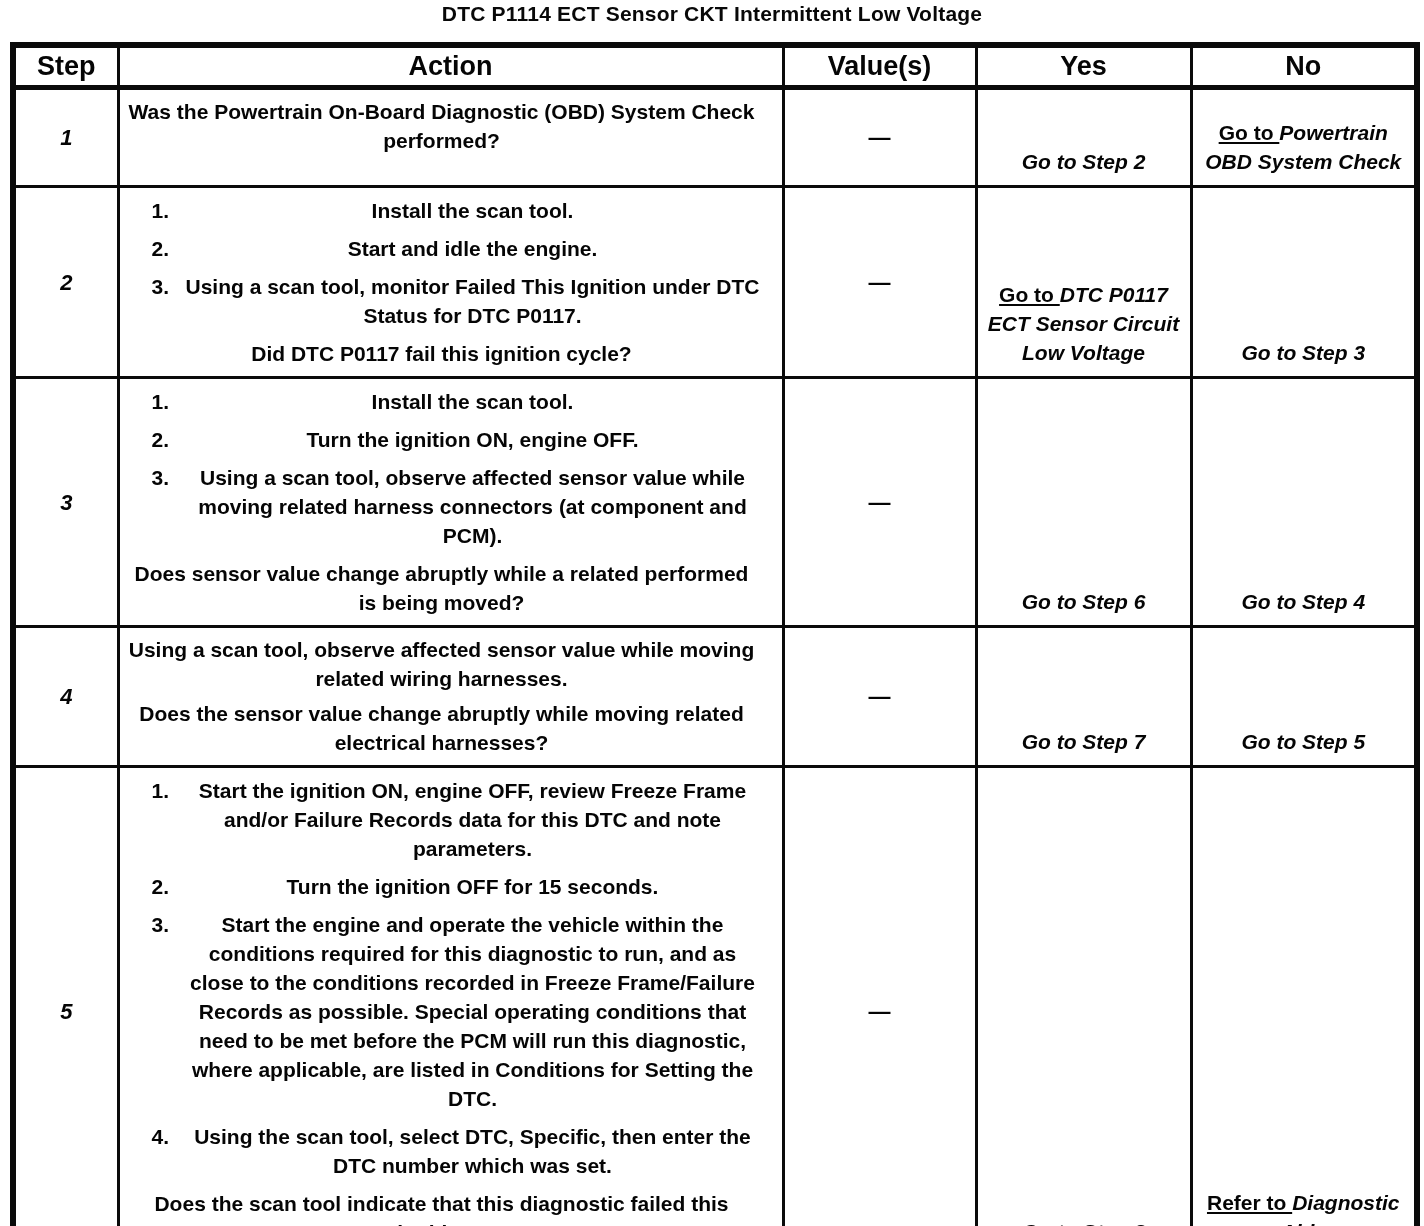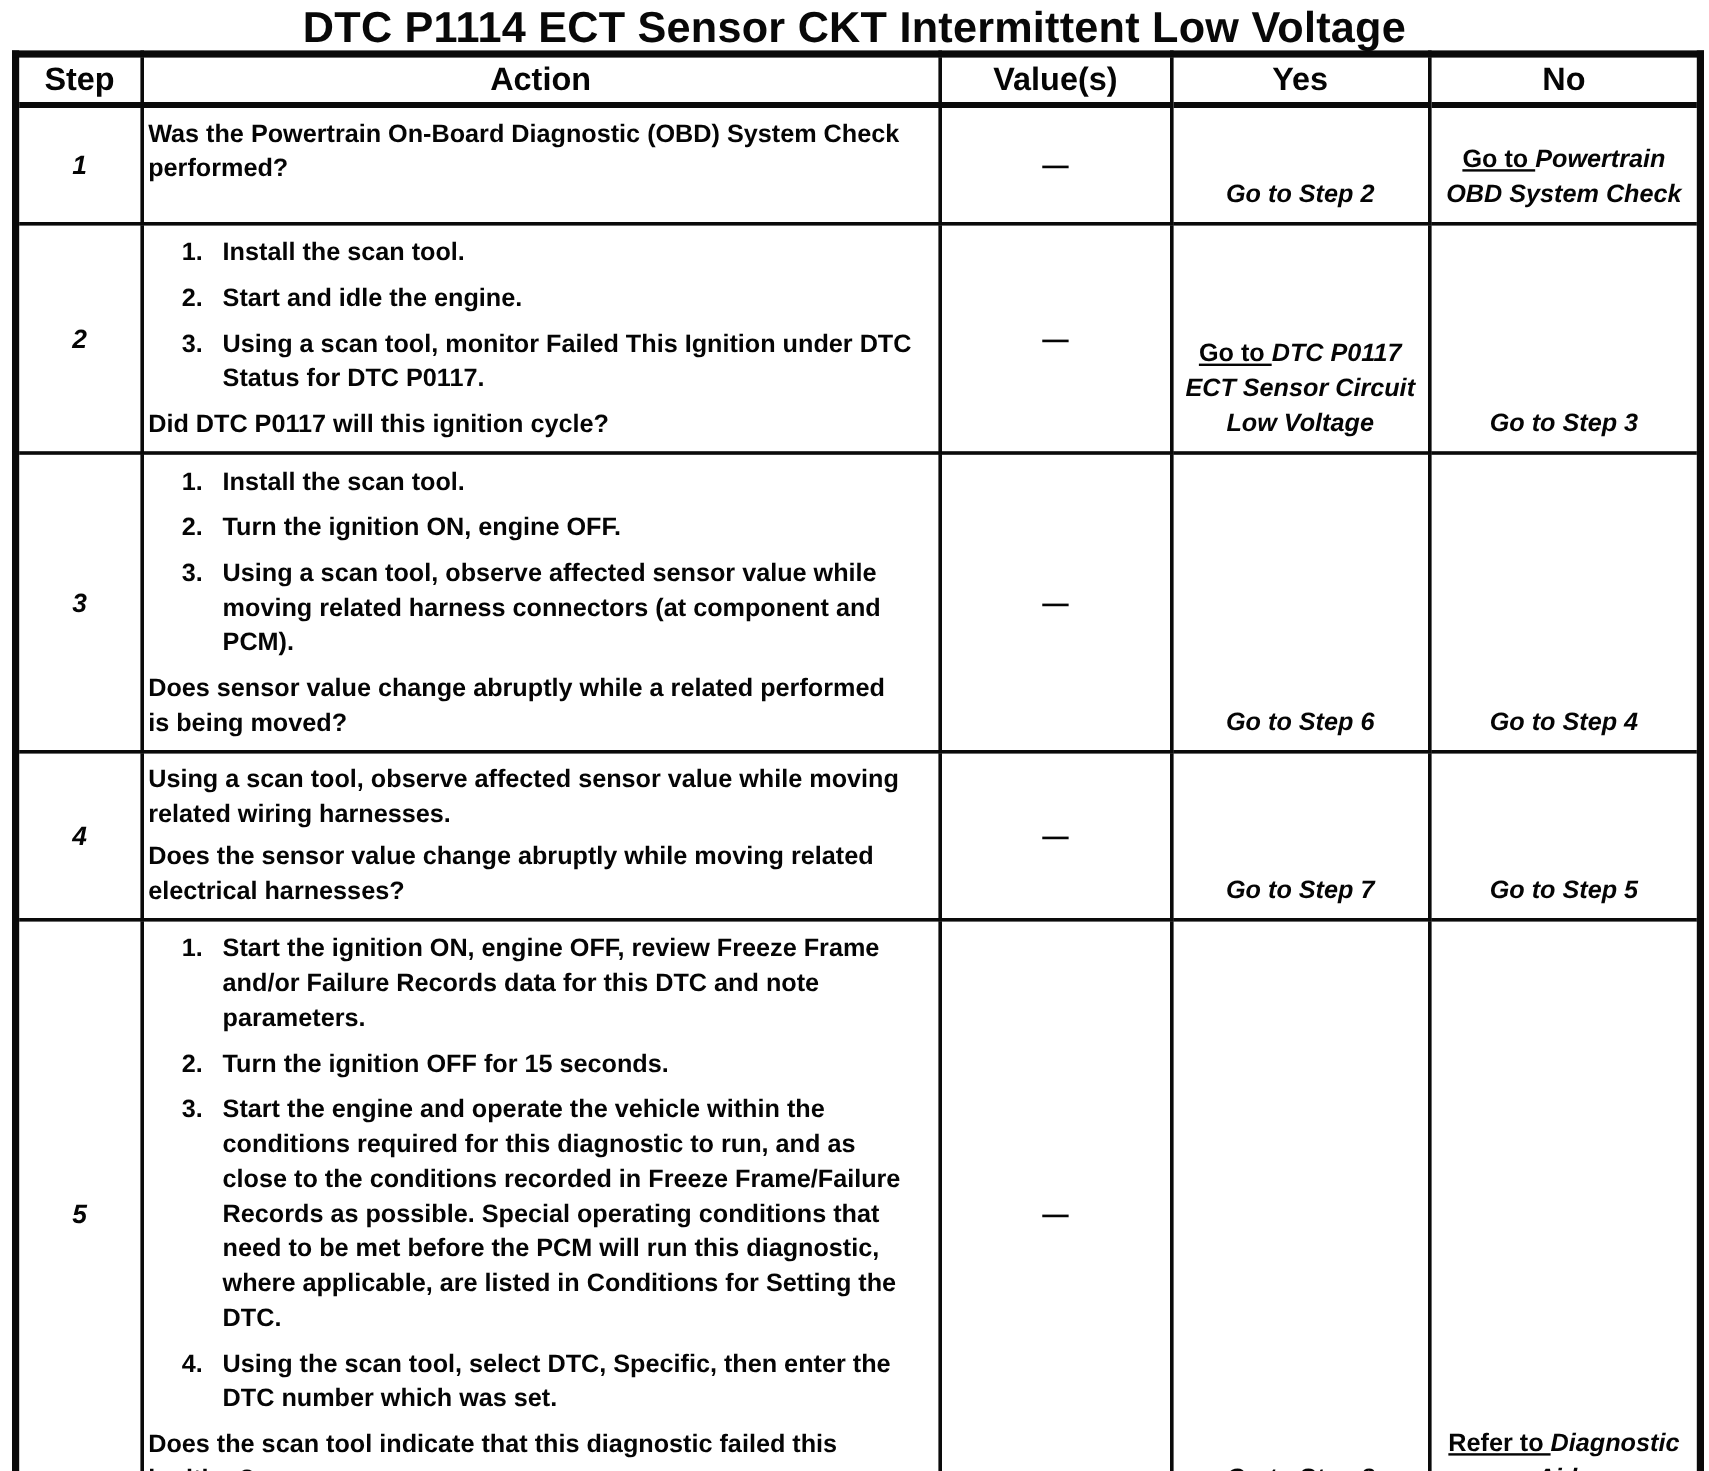--- a/index.html
+++ b/index.html
@@ -18,21 +18,21 @@
     position: relative;
     width: 1424px;
     height: 1226px;
     background: #fff;
     overflow: hidden;
   }
   .doc-title {
     padding-top: 2px;
     height: 40px;
     text-align: center;
-    font-size: 36px;
+    font-size: 21px;
     font-weight: bold;
     letter-spacing: 0.2px;
     color: #080808;
   }
   table.dtc-table {
     border-collapse: collapse;
     table-layout: fixed;
     width: 1404px;
     height: 1170px;
     margin-left: 10px;
@@ -57,21 +57,21 @@
     line-height: 29px;
   }
   td.step {
     text-align: center;
     vertical-align: middle;
     font-style: italic;
     font-size: 22px;
   }
   td.action {
     vertical-align: top;
-    text-align: left;
+    text-align: center;
     padding: 5px 22px 8px 4px;
   }
   td.value {
     text-align: center;
     vertical-align: middle;
     font-size: 22px;
   }
   td.yes, td.no {
     text-align: center;
     vertical-align: bottom;
@@ -156,21 +156,21 @@
       </tr>
 
       <tr class="r2">
         <td class="step">2</td>
         <td class="action">
           <ol class="olist">
             <li>Install the scan tool.</li>
             <li>Start and idle the engine.</li>
             <li>Using a scan tool, monitor Failed This Ignition under DTC Status for DTC P0117.</li>
           </ol>
-          <div class="question">Did DTC P0117 will this ignition cycle?</div>
+          <div class="question">Did DTC P0117 fail this ignition cycle?</div>
         </td>
         <td class="value">—</td>
         <td class="yes">
           <span class="rom">Go to </span><span class="it">DTC P0117 ECT Sensor Circuit Low Voltage</span>
         </td>
         <td class="no">
           <span class="it">Go to Step 3</span>
         </td>
       </tr>
 

